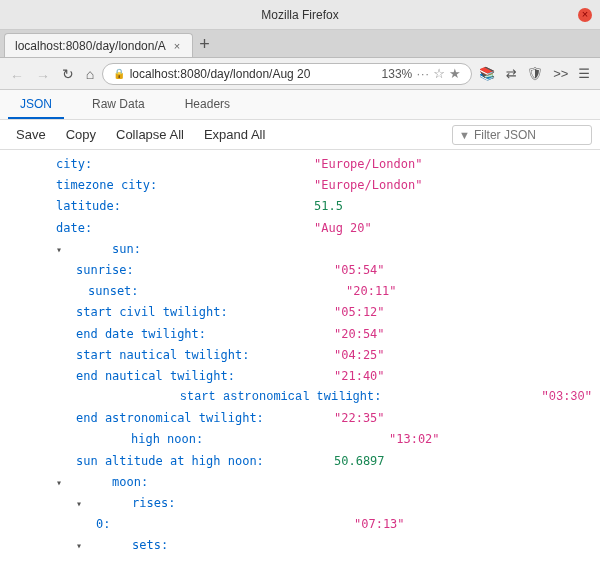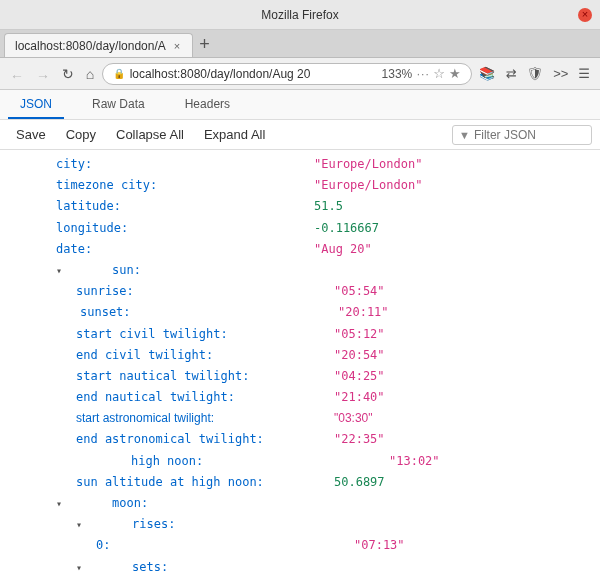--- a/index.html
+++ b/index.html
@@ -284,64 +284,59 @@
       <span style="color: rgb(0, 102, 204); min-width: 210px;">timezone city:</span>
       <span style="color: rgb(214, 51, 132);">"Europe/London"</span>
     </div>
     <div class="json-row" style="display: flex; align-items: baseline; padding: 1px 8px; font-family: monospace; font-size: 12px; line-height: 1.6;">
       <span style="display: inline-block; width: 0px; flex-shrink: 0;"></span>
       <span style="color: rgb(0, 102, 204); min-width: 210px;">latitude:</span>
       <span style="color: rgb(25, 135, 84);">51.5</span>
     </div>
     <div class="json-row" style="display: flex; align-items: baseline; padding: 1px 8px; font-family: monospace; font-size: 12px; line-height: 1.6;">
       <span style="display: inline-block; width: 0px; flex-shrink: 0;"></span>
-      <span style="color: rgb(0, 102, 204); min-width: 210px;">longitude:</span>
-      <span style="color: rgb(25, 135, 84);">-0.116667</span>
-    </div>
-    <div class="json-row" style="display: flex; align-items: baseline; padding: 1px 8px; font-family: monospace; font-size: 12px; line-height: 1.6;">
-      <span style="display: inline-block; width: 0px; flex-shrink: 0;"></span>
       <span style="color: rgb(0, 102, 204); min-width: 210px;">date:</span>
       <span style="color: rgb(214, 51, 132);">"Aug 20"</span>
     </div>
     <div class="json-row" style="display: flex; align-items: baseline; padding: 1px 8px; font-family: monospace; font-size: 12px; line-height: 1.6;">
       <span style="display: inline-block; width: 0px; flex-shrink: 0;"></span>
       <span style="color: rgb(85, 85, 85); font-size: 10px; margin-right: 2px; cursor: pointer;">▾</span>
       <span style="color: rgb(0, 102, 204);">sun:</span>
     </div>
     <div class="json-row" style="display: flex; align-items: baseline; padding: 1px 8px; font-family: monospace; font-size: 12px; line-height: 1.6;">
       <span style="display: inline-block; width: 20px; flex-shrink: 0;"></span>
       <span style="color: rgb(0, 102, 204); min-width: 210px;">sunrise:</span>
       <span style="color: rgb(214, 51, 132);">"05:54"</span>
     </div>
-    <div class="json-row" style="display: flex; align-items: flex-start; padding: 1px 12px; font-family: monospace; font-size: 12px; line-height: 1.6;">
+    <div class="json-row" style="display: flex; align-items: flex-start; padding: 1px 20px; font-family: monospace; font-size: 12px; line-height: 1.6;">
       <span style="display: inline-block; width: 20px; flex-shrink: 0;"></span>
       <span style="color: rgb(0, 102, 204); min-width: 210px;">sunset:</span>
       <span style="color: rgb(214, 51, 132);">"20:11"</span>
     </div>
     <div class="json-row" style="display: flex; align-items: baseline; padding: 1px 8px; font-family: monospace; font-size: 12px; line-height: 1.6;">
       <span style="display: inline-block; width: 20px; flex-shrink: 0;"></span>
       <span style="color: rgb(0, 102, 204); min-width: 210px;">start civil twilight:</span>
       <span style="color: rgb(214, 51, 132);">"05:12"</span>
     </div>
     <div class="json-row" style="display: flex; align-items: baseline; padding: 1px 8px; font-family: monospace; font-size: 12px; line-height: 1.6;">
       <span style="display: inline-block; width: 20px; flex-shrink: 0;"></span>
-      <span style="color: rgb(0, 102, 204); min-width: 210px;">end civil twilight:</span>
+      <span style="color: rgb(0, 102, 204); min-width: 210px;">end date twilight:</span>
       <span style="color: rgb(214, 51, 132);">"20:54"</span>
     </div>
     <div class="json-row" style="display: flex; align-items: baseline; padding: 1px 8px; font-family: monospace; font-size: 12px; line-height: 1.6;">
       <span style="display: inline-block; width: 20px; flex-shrink: 0;"></span>
       <span style="color: rgb(0, 102, 204); min-width: 210px;">start nautical twilight:</span>
       <span style="color: rgb(214, 51, 132);">"04:25"</span>
     </div>
     <div class="json-row" style="display: flex; align-items: baseline; padding: 1px 8px; font-family: monospace; font-size: 12px; line-height: 1.6;">
       <span style="display: inline-block; width: 20px; flex-shrink: 0;"></span>
       <span style="color: rgb(0, 102, 204); min-width: 210px;">end nautical twilight:</span>
       <span style="color: rgb(214, 51, 132);">"21:40"</span>
     </div>
-    <div class="json-row" style="display: flex; align-items: baseline; padding: 1px 8px; font-family: Liberation Sans, sans-serif; font-size: 12px; line-height: 1.6;">
+    <div class="json-row" style="display: flex; align-items: baseline; padding: 1px 8px; font-family: Liberation Mono, monospace; font-size: 12px; line-height: 1.6; justify-content: space-between;">
       <span style="display: inline-block; width: 20px; flex-shrink: 0;"></span>
       <span style="color: rgb(0, 102, 204); min-width: 210px;">start astronomical twilight:</span>
       <span style="color: rgb(214, 51, 132);">"03:30"</span>
     </div>
     <div class="json-row" style="display: flex; align-items: baseline; padding: 1px 8px; font-family: monospace; font-size: 12px; line-height: 1.6;">
       <span style="display: inline-block; width: 20px; flex-shrink: 0;"></span>
       <span style="color: rgb(0, 102, 204); min-width: 210px;">end astronomical twilight:</span>
       <span style="color: rgb(214, 51, 132);">"22:35"</span>
     </div>
     <div class="json-row" style="display: flex; align-items: baseline; padding: 1px 24px; font-family: monospace; font-size: 12px; line-height: 1.6; margin-left: 39px;">

